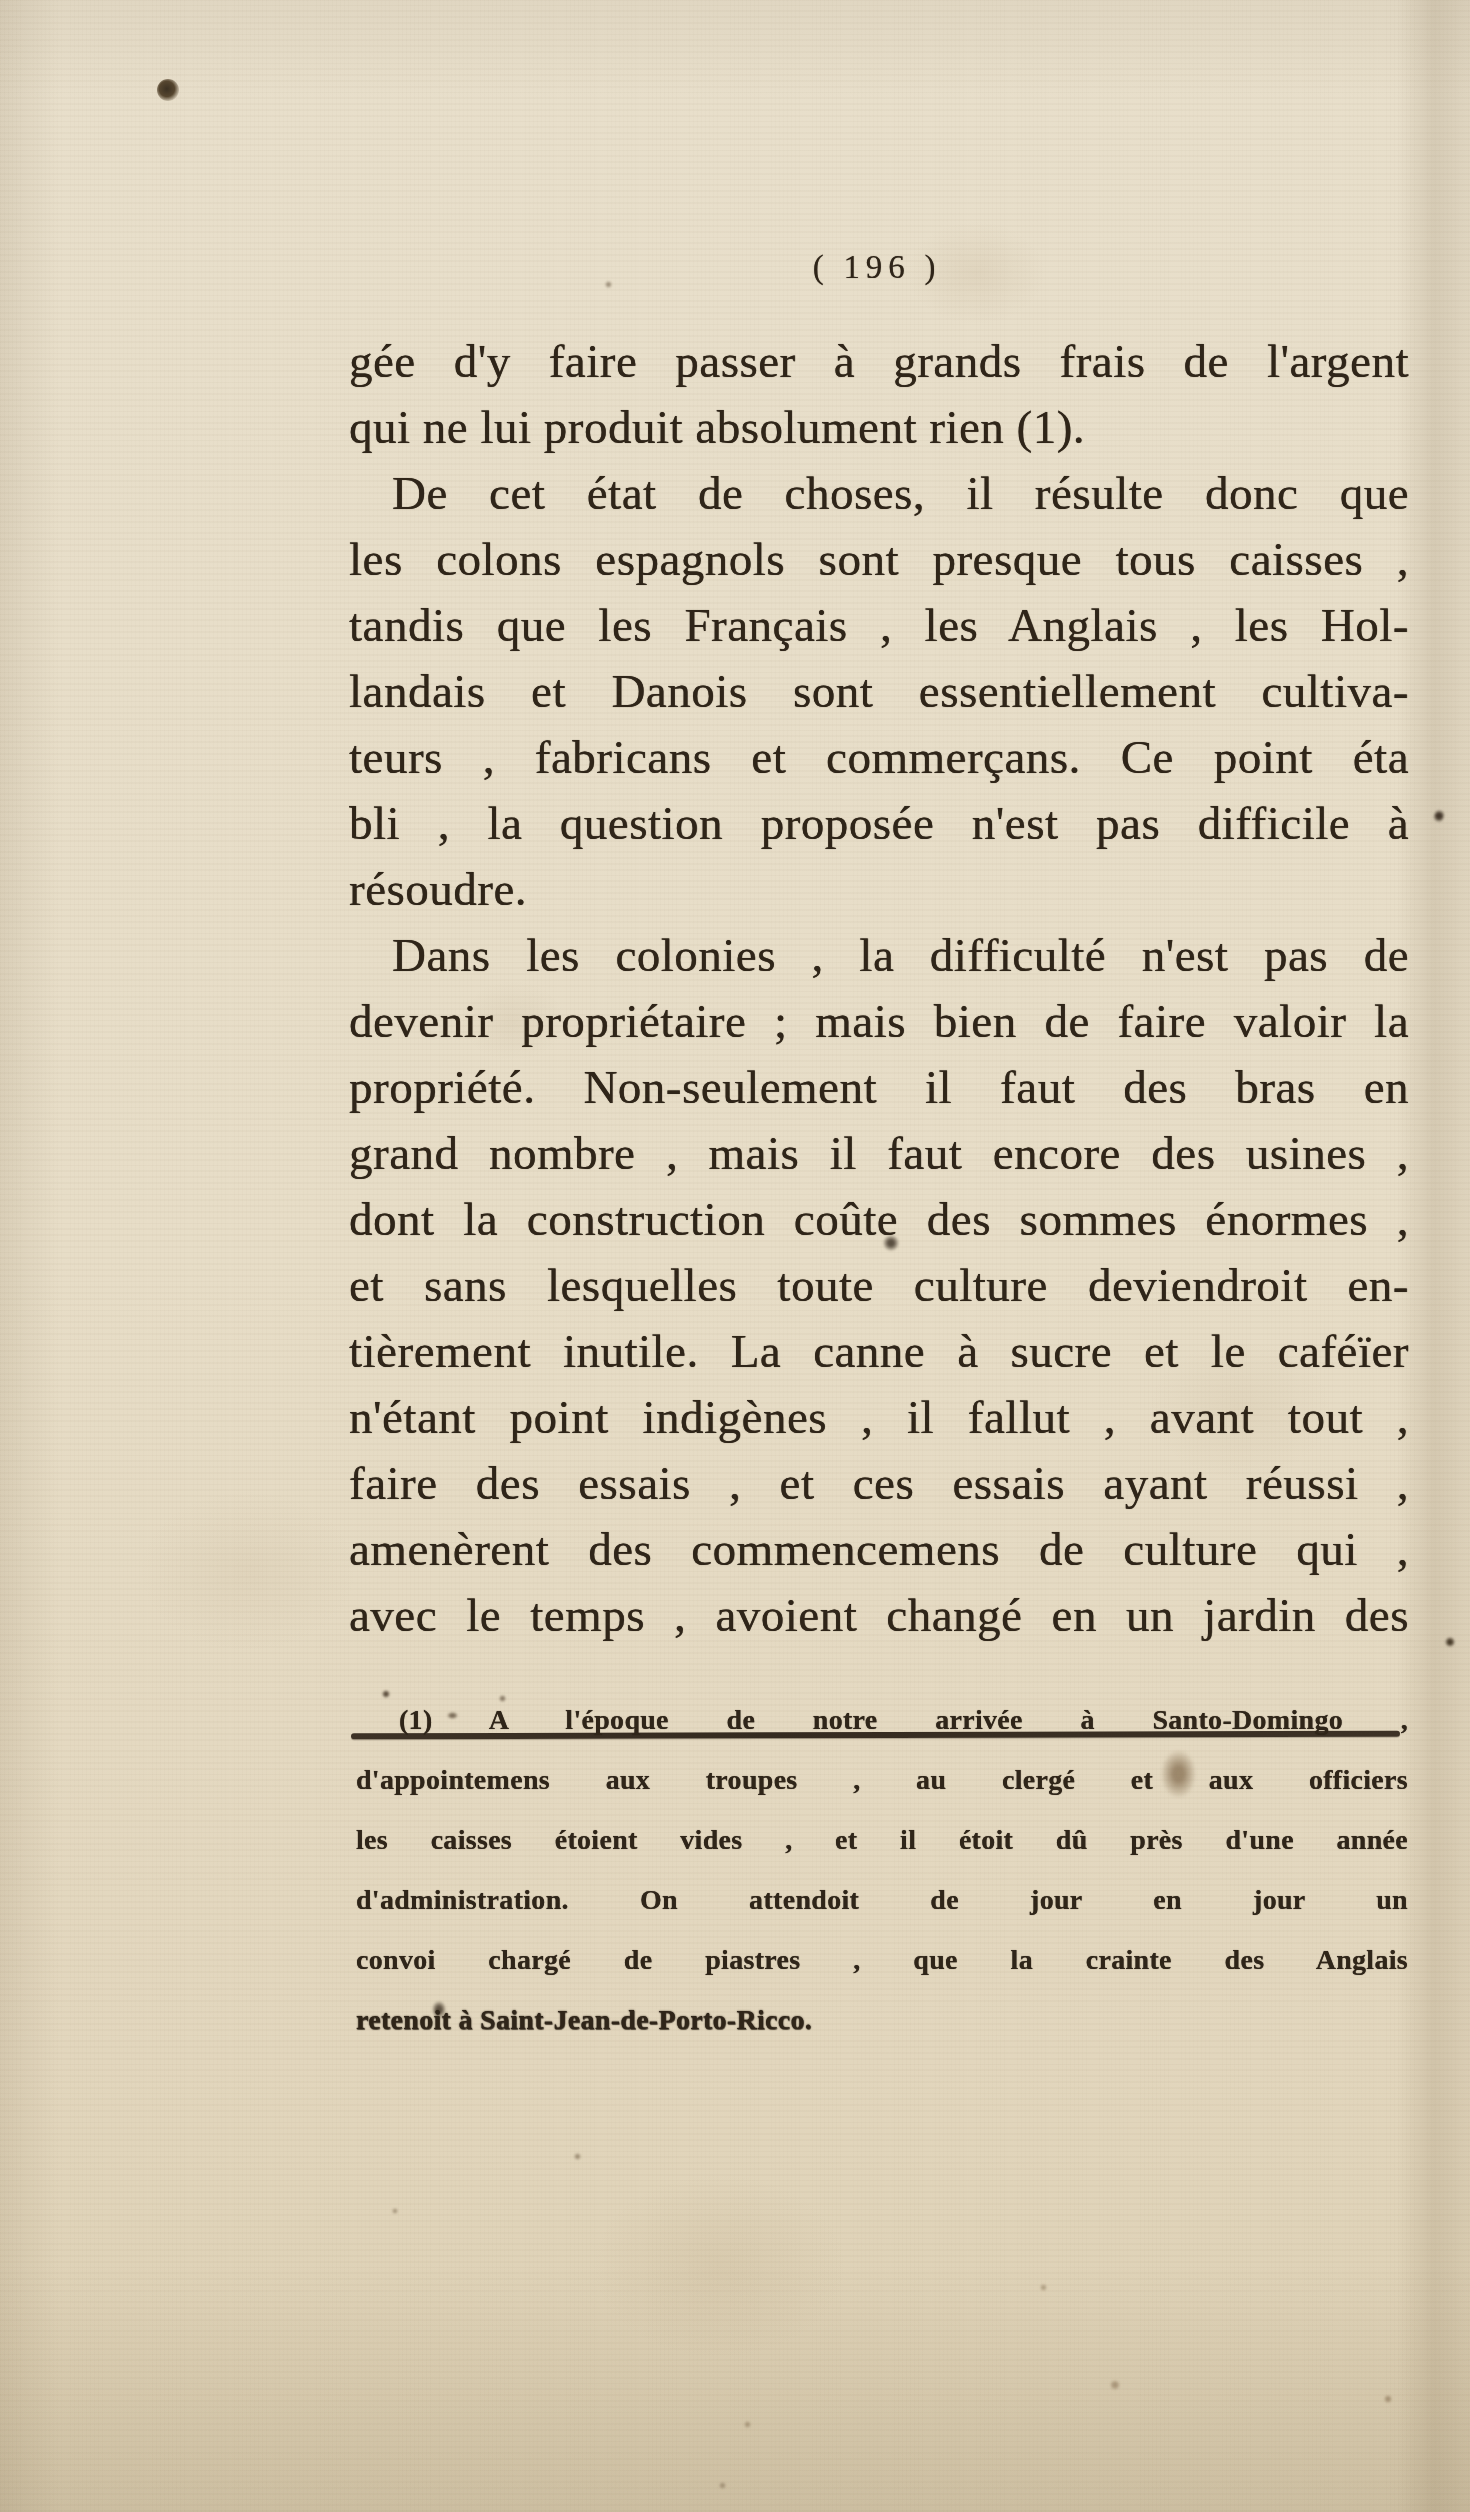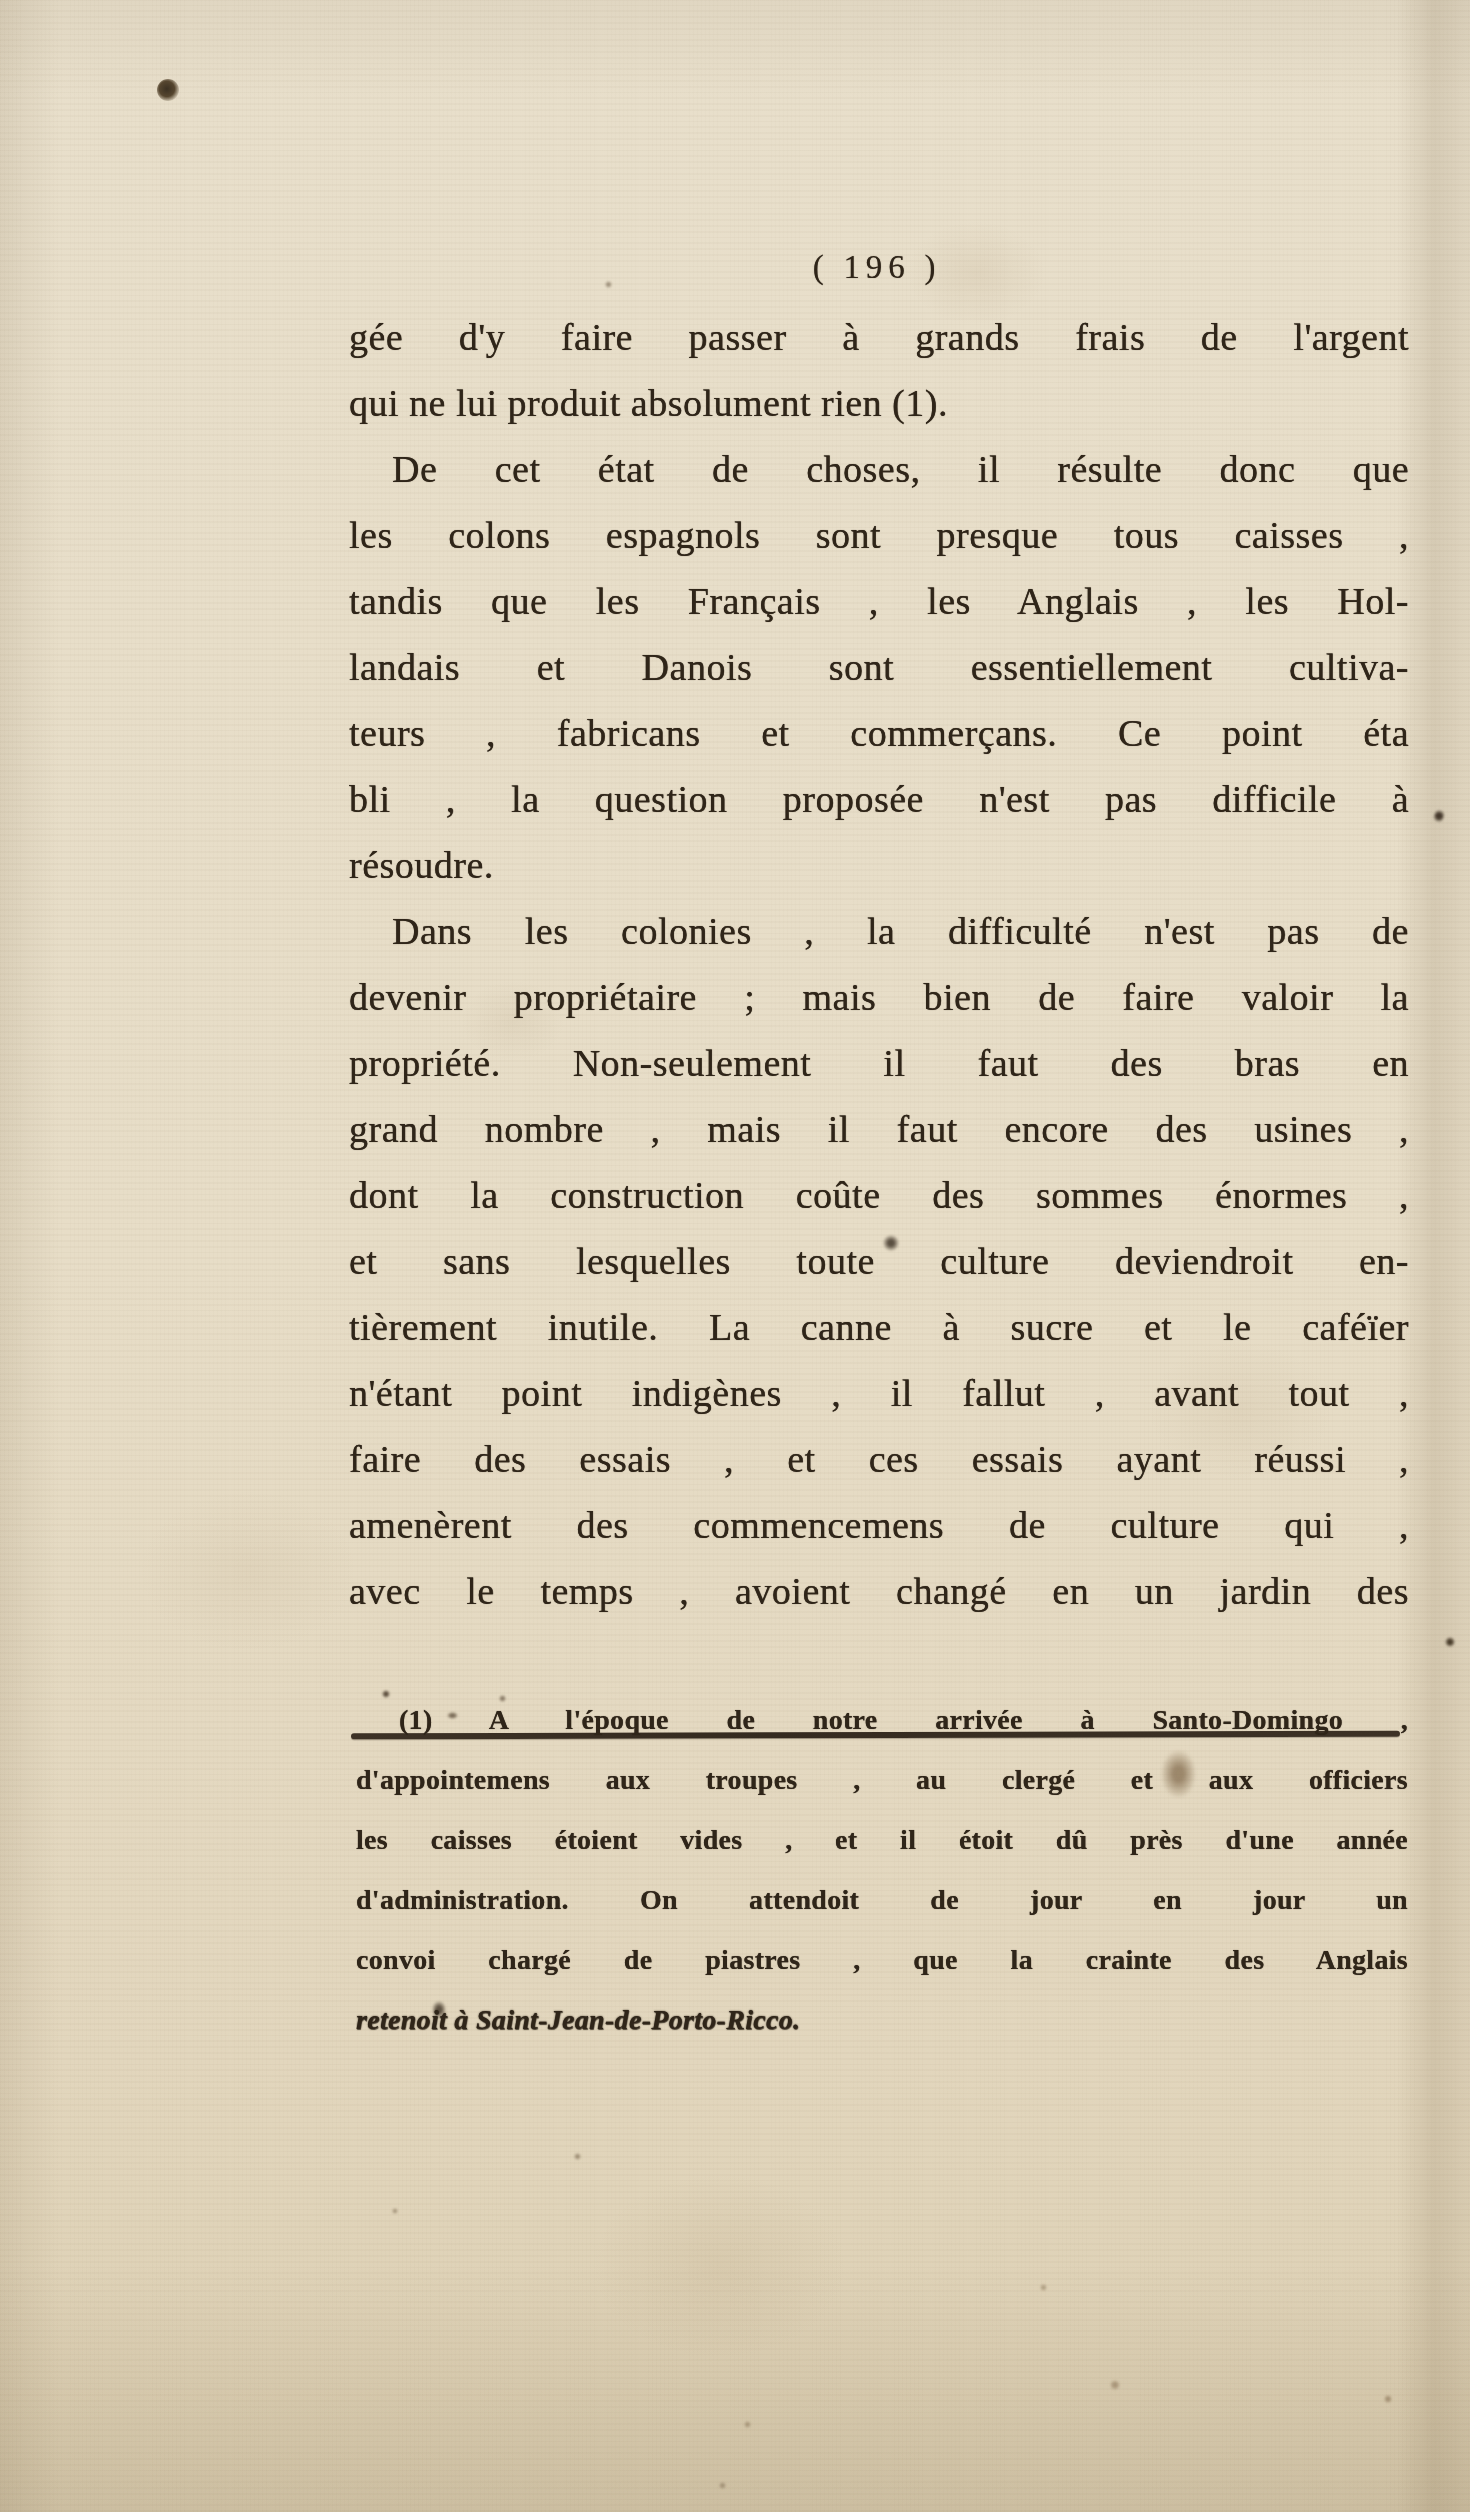--- a/index.html
+++ b/index.html
@@ -27,22 +27,22 @@
       
       linear-gradient(180deg, #e8dfcb 0%, #e7ddc7 50%, #e2d6bd 82%, #dccfb2 100%);
     padding-left: 8px;
   }
   .header{
     position:absolute;left:347px;top:241px;width:1060px;height:53px;
     text-align:center;font-size:33px;letter-spacing:5.8px;line-height:53px;
     text-shadow:0 0 0.8px rgba(47,37,25,0.75);
   }
   .tb{
-    position:absolute;left:349px;top:304px;width:1060px;
-    font-size:38px;line-height:66px;letter-spacing:0.5px;
+    position:absolute;left:349px;top:328px;width:1060px;
+    font-size:47px;line-height:66px;letter-spacing:0.5px;
     text-shadow:0 0 0.8px rgba(47,37,25,0.8), 0.3px 0.3px 0.5px rgba(47,37,25,0.45);
   }
   .line{
     width:100%;height:66px;white-space:nowrap;
     text-align:justify;text-align-last:justify;text-justify:inter-word;
     white-space:normal;overflow:hidden;
   }
   .line.nojust{text-align:left;text-align-last:left;}
   .line.indent{text-indent:43px;}
   .rule{
@@ -50,21 +50,21 @@
     background:linear-gradient(90deg,#3d3226 0%, #352b20 40%, #3d3226 100%);
     border-radius:3.3px;transform:rotate(-0.15deg);
     box-shadow:0 0.8px 0.8px rgba(61,50,38,0.4);
   }
   .fn{
     position:absolute;left:356px;top:1690px;width:1052px;
     font-size:28px;line-height:60px;font-weight:bold;letter-spacing:0.3px;
     text-shadow:0 0 0.8px rgba(40,31,20,0.85);
   }
   .fn .line{height:60px;}
-  .fn .line.smudge{text-shadow:0 0 1.7px rgba(40,31,20,0.95),0.5px 0.5px 0.8px rgba(40,31,20,0.7);font-style:italic;}
+  .fn .line.smudge{text-shadow:0 0 1.7px rgba(40,31,20,0.95),0.5px 0.5px 0.8px rgba(40,31,20,0.7);}
   .spot{position:absolute;border-radius:50%;filter:blur(0.8px);pointer-events:none;}
   .s1{left:157px;top:79px;width:22px;height:22px;
       background:radial-gradient(circle at 45% 45%, #3c3122 0%, #56462f 45%, rgba(86,70,47,0) 78%);filter:blur(0.4px);}
   .s2{left:1434px;top:809px;width:10px;height:14px;background:radial-gradient(circle,#43372a 30%,rgba(67,55,42,0) 75%);transform:rotate(18deg);}
   .s3{left:1445px;top:1637px;width:10px;height:10px;background:radial-gradient(circle,#4a3d2c 30%,rgba(74,61,44,0) 75%);}
   .s4{left:1161px;top:1750px;width:35px;height:48px;background:radial-gradient(ellipse,rgba(112,86,55,0.62) 20%,rgba(112,86,55,0) 72%);filter:blur(1.7px);}
   .s5{left:382px;top:1690px;width:8.3px;height:8.3px;background:radial-gradient(circle,rgba(70,56,40,0.85) 30%,rgba(70,56,40,0) 75%);}
   .s6{left:447px;top:1712px;width:10.8px;height:7.4px;background:radial-gradient(ellipse,rgba(80,64,45,0.7) 30%,rgba(80,64,45,0) 75%);}
   .s7{left:499px;top:1695px;width:6.6px;height:6.6px;background:radial-gradient(circle,rgba(80,64,45,0.6) 30%,rgba(80,64,45,0) 75%);}
   .s8{left:432px;top:2001px;width:14px;height:17.4px;background:radial-gradient(ellipse,rgba(58,46,33,0.78) 25%,rgba(58,46,33,0) 75%);}

